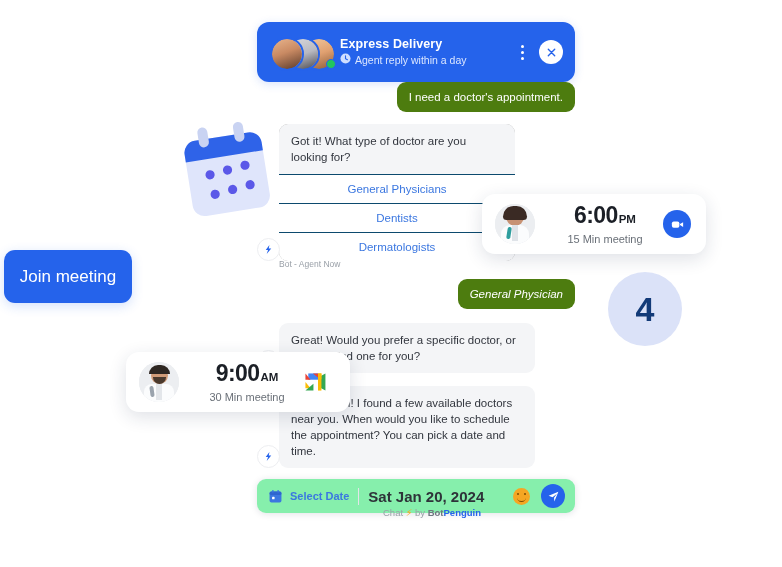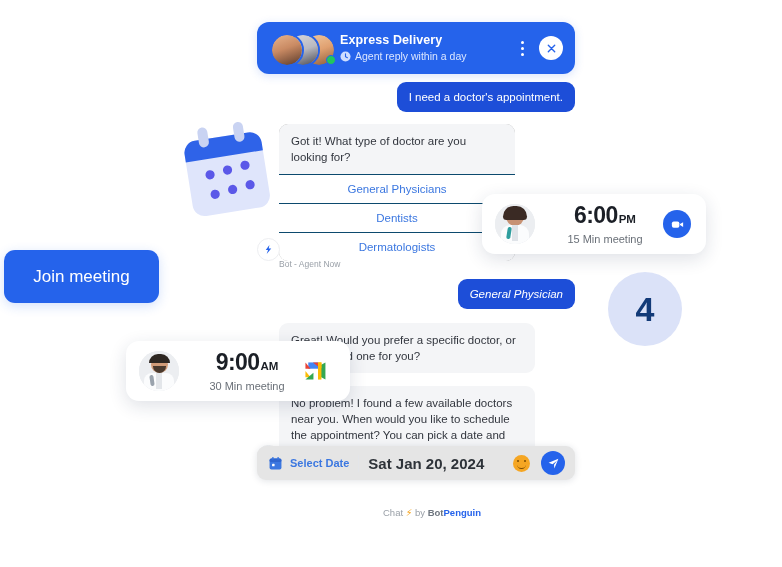--- a/index.html
+++ b/index.html
@@ -7,71 +7,71 @@
     width:782px;height:567px;background:#ffffff;position:relative;overflow:hidden;
     font-family:"Liberation Sans","DejaVu Sans",sans-serif;
     -webkit-font-smoothing:antialiased;
   }
   .abs{position:absolute;}
 
   
   #chat-widget{left:257px;top:22px;width:318px;height:524px;}
 
   .chat-header{
-    position:absolute;left:0;top:0;width:318px;height:52px;
+    position:absolute;left:0;top:0;width:318px;height:60px;
     background:#2563eb;border-radius:12px;display:flex;align-items:center;
     box-shadow:0 2px 10px rgba(37,99,235,.18);
   }
   .avatars{position:relative;width:66px;height:34px;margin-left:13px;flex:none;}
   .av{position:absolute;top:2px;width:30px;height:30px;border-radius:50%;
       border:2px solid #2563eb;background-size:cover;overflow:hidden;}
   .av1{left:0;z-index:3;}
   .av2{left:16px;z-index:2;}
   .av3{left:32px;z-index:1;}
   .av-inner{width:100%;height:100%;border-radius:50%;position:relative;overflow:hidden;}
   .online-dot{position:absolute;left:56px;top:24px;width:8px;height:8px;border-radius:50%;
       background:#22c55e;border:1.5px solid #2563eb;z-index:5;}
   .hdr-text{margin-left:4px;flex:1;min-width:0;}
   .hdr-title{color:#fff;font-size:12.5px;font-weight:bold;letter-spacing:.1px;line-height:15px;}
-  .hdr-sub{color:#dbe6ff;font-size:10.5px;line-height:14px;margin-top:1px;display:flex;align-items:center;gap:4px;}
+  .hdr-sub{color:#dbe6ff;font-size:10.5px;line-height:14px;margin-top:1px;display:flex;align-items:flex-start;gap:4px;}
   .clock-ic{width:11px;height:11px;flex:none;}
   .kebab{width:22px;height:26px;display:flex;flex-direction:column;align-items:center;justify-content:center;gap:3px;cursor:pointer;flex:none;}
   .kebab i{display:block;width:3px;height:3px;border-radius:50%;background:#fff;}
   .close-btn{width:24px;height:24px;border-radius:50%;background:#fff;margin:0 12px 0 6px;
       display:flex;align-items:center;justify-content:center;cursor:pointer;flex:none;}
 
   
   .msgs{position:absolute;left:0;top:60px;width:318px;}
   .row{display:flex;margin-bottom:10px;position:relative;}
   .row.right{justify-content:flex-end;}
   .row.left{justify-content:flex-start;padding-left:22px;}
 
   .bub-user{
-    background:#1d4ed8;color:#fff;font-size:11.5px;line-height:16px;
+    background:#4d7c0f;color:#fff;font-size:11.5px;line-height:16px;
     padding:7px 12px;border-radius:9px;max-width:205px;
   }
   .bub-bot{
     background:#f4f5f7;color:#32363e;font-size:11.5px;line-height:16px;
     padding:9px 12px;border-radius:9px;max-width:232px;
   }
   .bot-ava{
     position:absolute;left:0;bottom:0;width:21px;height:21px;border-radius:50%;
     background:#fff;border:1px solid #edeef1;display:flex;align-items:center;justify-content:center;
   }
 
   
   .opt-card{width:236px;border-radius:9px;overflow:hidden;background:#a3a3a3;}
   .opt-head{background:#f4f5f7;color:#32363e;font-size:11.5px;line-height:16px;padding:9px 12px;}
   .opt-row{height:28px;display:flex;align-items:center;justify-content:center;
     color:#3b77e0;font-size:11.5px;border-top:1px solid #0c4a6e;cursor:pointer;background:#fff;}
   .meta{font-size:8.5px;color:#9aa0a8;margin:-4px 0 10px 22px;}
 
   
   .composer{
-    position:absolute;left:0;top:424px;width:318px;height:34px;background:#e5e5e5;
+    position:absolute;left:0;top:457px;width:318px;height:34px;background:#86efac;
     border-radius:9px;box-shadow:0 1px 7px rgba(25,35,60,.13);
     display:flex;align-items:center;
   }
   .cal-ic{margin-left:11px;flex:none;}
   .sel-date{color:#3b77e0;font-size:11px;font-weight:bold;margin-left:7px;cursor:pointer;flex:none;}
   .divider-v{width:1px;height:17px;background:#e3e5e9;margin:0 9px;flex:none;}
   .date-val{color:#2e3339;font-size:15px;font-weight:bold;flex:1;}
   .emoji{width:17px;height:17px;border-radius:50%;background:#f5a623;position:relative;flex:none;cursor:pointer;}
   .emoji:before,.emoji:after{content:"";position:absolute;top:5px;width:2.4px;height:2.4px;border-radius:50%;background:#7a4a00;}
   .emoji:before{left:4px;} .emoji:after{right:4px;}
@@ -82,34 +82,34 @@
   .brand{position:absolute;left:16px;top:485px;width:318px;text-align:center;font-size:9.5px;color:#9aa0a8;}
   .brand .bp1{color:#6e757f;font-weight:bold;}
   .brand .bp2{color:#2563eb;font-weight:bold;}
 
   
   .meet-card{
     position:absolute;background:#fff;border-radius:13px;
     box-shadow:0 5px 18px rgba(30,45,80,.14);display:flex;align-items:center;
   }
   #meeting-card-600{left:482px;top:194px;width:224px;height:60px;}
-  #meeting-card-900{left:126px;top:341px;width:224px;height:60px;}
+  #meeting-card-900{left:126px;top:352px;width:224px;height:60px;}
   .doc-ava{width:40px;height:40px;border-radius:50%;margin-left:13px;overflow:hidden;
       background:#e9ecef;flex:none;position:relative;}
   .mc-text{margin-left:12px;flex:1;text-align:center;}
   .mc-time{font-size:23px;font-weight:bold;color:#1b1f26;letter-spacing:-.6px;line-height:25px;}
   .mc-time small{font-size:11.5px;font-weight:bold;letter-spacing:0;margin-left:1px;}
   .mc-sub{font-size:11px;color:#6a7078;margin-top:1px;}
   .zoom-ic{width:28px;height:28px;border-radius:50%;background:#2563eb;margin-right:15px;
     display:flex;align-items:center;justify-content:center;flex:none;}
   .gmeet-ic{width:30px;height:24px;margin-right:17px;flex:none;}
 
   
   #join-meeting-button{
-    left:4px;top:250px;width:155px;height:53px;background:#2563eb;border-radius:11px;
+    left:4px;top:250px;width:128px;height:53px;background:#2563eb;border-radius:11px;
     display:flex;align-items:center;justify-content:center;color:#fff;font-size:17px;
     cursor:pointer;box-shadow:0 3px 12px rgba(37,99,235,.2);
   }
   #notification-badge{
     left:608px;top:272px;width:74px;height:74px;border-radius:50%;background:#dbe2f8;
     display:flex;align-items:center;justify-content:center;color:#123a78;font-size:34px;font-weight:bold;
   }
   #calendar-illustration{left:180px;top:122px;width:96px;height:102px;transform:rotate(-9deg);}
 </style>
 </head>

